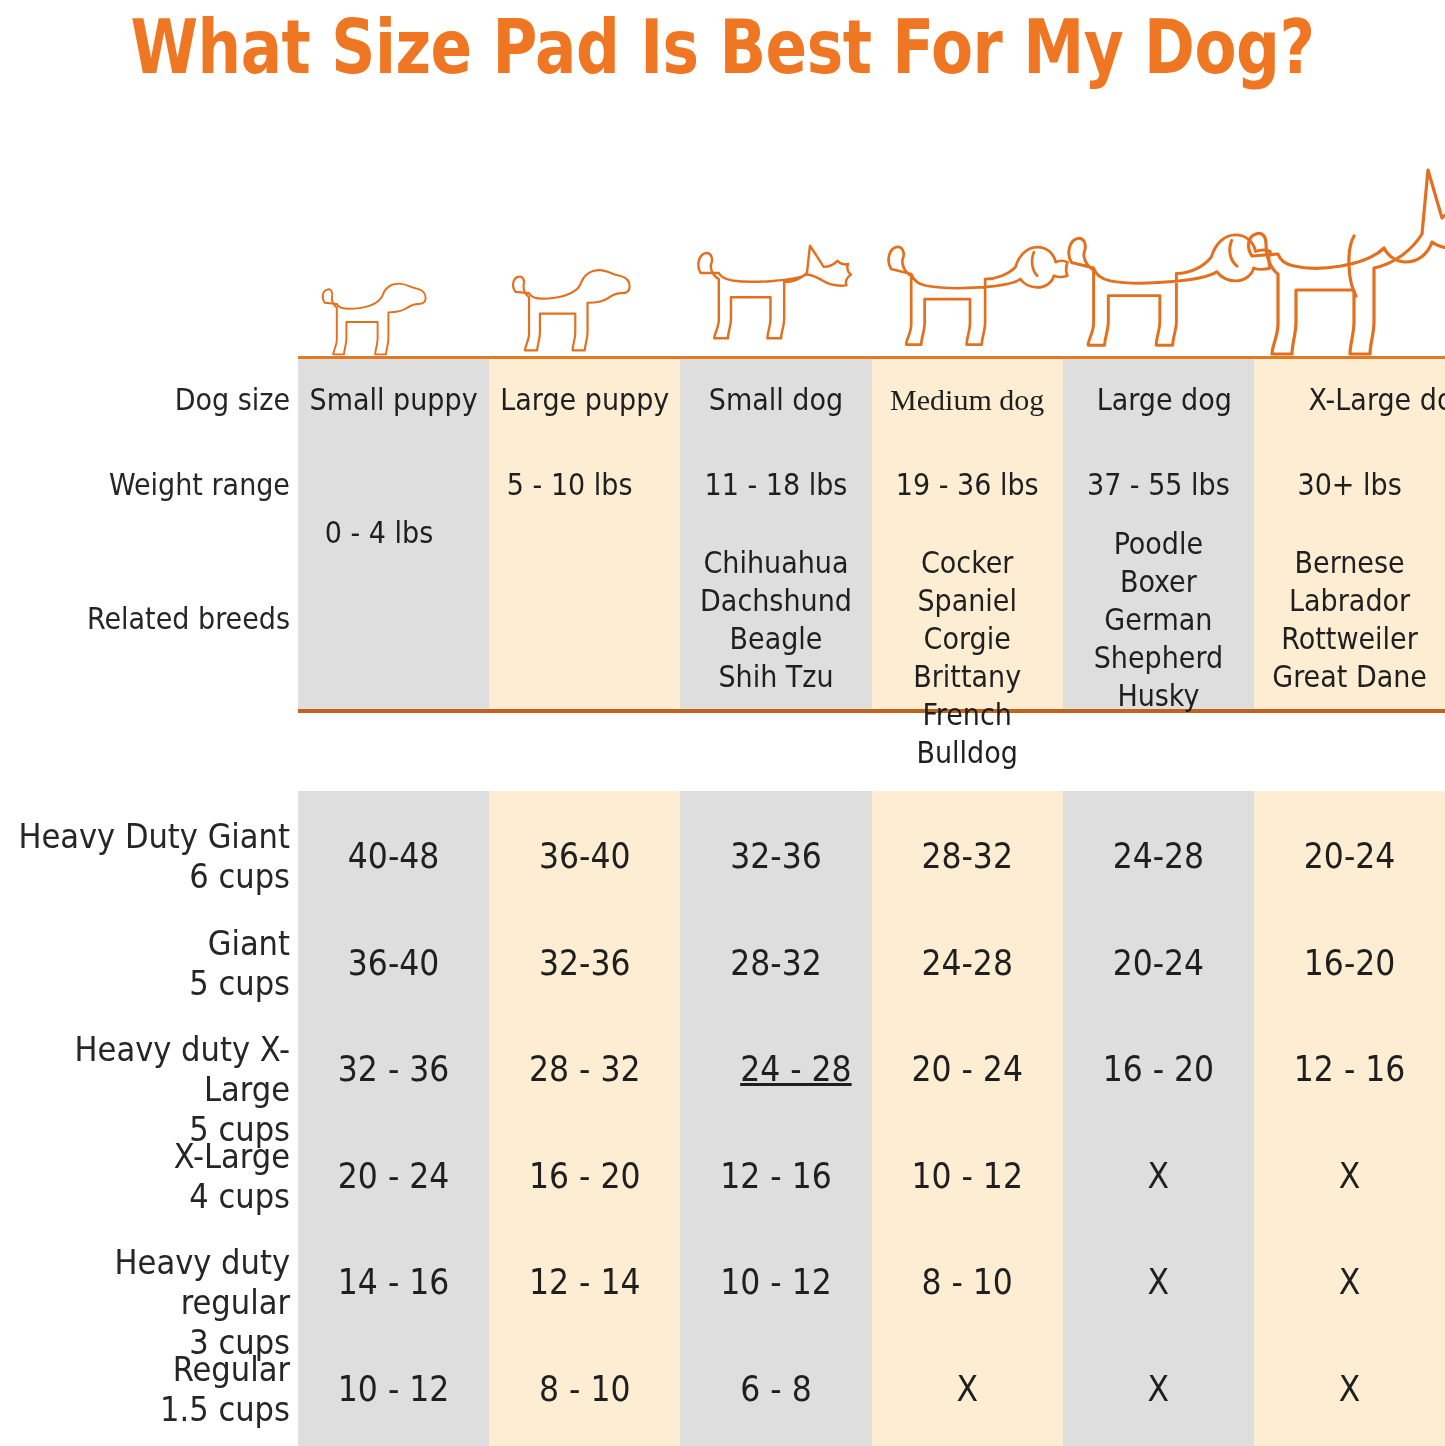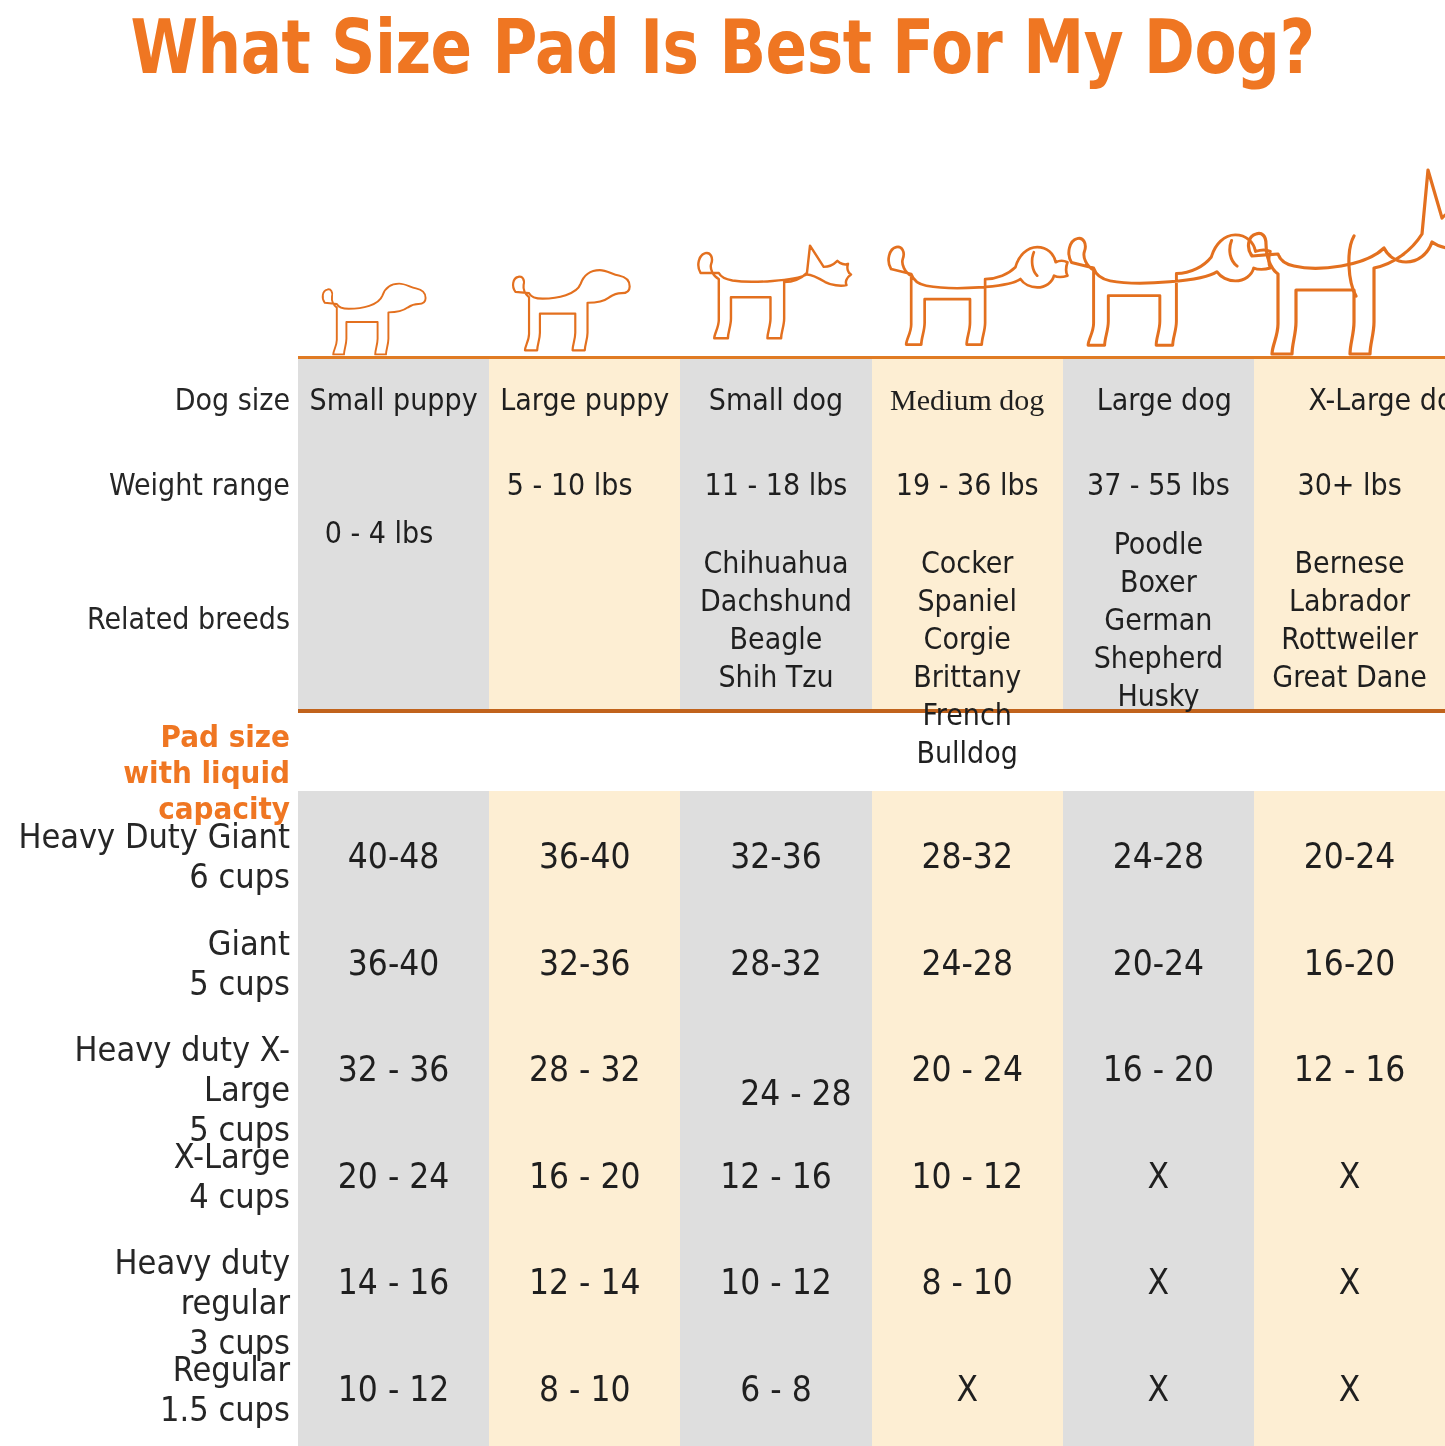--- a/index.html
+++ b/index.html
@@ -192,22 +192,20 @@
                    C120 102 72 108 48 102 C38 100 34 96 32 90 Z"></path>
           <path d="M108 72 C100 86 102 118 110 132"></path>
         </g>
       </g>
     </svg>
   </div>
 
   <div class="rule rule-top"></div>
   <div class="rule rule-mid"></div>
 
-  <div class="orange-label" id="pad-size-label">Pad size
-with liquid capacity</div>
 
   <div id="upper-rows">
       <div class="rowlabel " style="top: 381px;">Dog size</div>
       <div class="cell " style="left: 298px; width: 191.2px; top: 381px;">Small puppy</div>
       <div class="cell " style="left: 489.2px; width: 191.2px; top: 381px;">Large puppy</div>
       <div class="cell " style="left: 680.4px; width: 191.2px; top: 381px;">Small dog</div>
       <div class="cell " style="left: 871.6px; width: 191.2px; top: 381px; font-family: Liberation Serif, serif;">Medium dog</div>
       <div class="cell " style="left: 1062.8px; width: 203px; top: 381px;">Large dog</div>
       <div class="cell " style="left: 1254px; width: 191.2px; top: 381px; margin-left: 40px;">X-Large dog</div>
       <div class="rowlabel " style="top: 466px;">Weight range</div>
@@ -251,21 +249,21 @@
       <div class="cell big" style="left: 298px; width: 191.2px; top: 941.5px;">36-40</div>
       <div class="cell big" style="left: 489.2px; width: 191.2px; top: 941.5px;">32-36</div>
       <div class="cell big" style="left: 680.4px; width: 191.2px; top: 941.5px;">28-32</div>
       <div class="cell big" style="left: 871.6px; width: 191.2px; top: 941.5px;">24-28</div>
       <div class="cell big" style="left: 1062.8px; width: 191.2px; top: 941.5px;">20-24</div>
       <div class="cell big" style="left: 1254px; width: 191.2px; top: 941.5px;">16-20</div>
       <div class="rowlabel big" style="top: 1029px;">Heavy duty X-Large
 5 cups</div>
       <div class="cell big" style="left: 298px; width: 191.2px; top: 1048px;">32 - 36</div>
       <div class="cell big" style="left: 489.2px; width: 191.2px; top: 1048px;">28 - 32</div>
-      <div class="cell big" style="left: 680.4px; width: 231px; top: 1072px;">24 - 28</div>
+      <div class="cell big" style="left: 680.4px; width: 231px; top: 1048px; text-decoration: underline;">24 - 28</div>
       <div class="cell big" style="left: 871.6px; width: 191.2px; top: 1048px;">20 - 24</div>
       <div class="cell big" style="left: 1062.8px; width: 191.2px; top: 1048px;">16 - 20</div>
       <div class="cell big" style="left: 1254px; width: 191.2px; top: 1048px;">12 - 16</div>
       <div class="rowlabel big" style="top: 1135.5px;">X-Large
 4 cups</div>
       <div class="cell big" style="left: 298px; width: 191.2px; top: 1154.5px;">20 - 24</div>
       <div class="cell big" style="left: 489.2px; width: 191.2px; top: 1154.5px;">16 - 20</div>
       <div class="cell big" style="left: 680.4px; width: 191.2px; top: 1154.5px;">12 - 16</div>
       <div class="cell big" style="left: 871.6px; width: 191.2px; top: 1154.5px;">10 - 12</div>
       <div class="cell big" style="left: 1062.8px; width: 191.2px; top: 1154.5px;">X</div>

